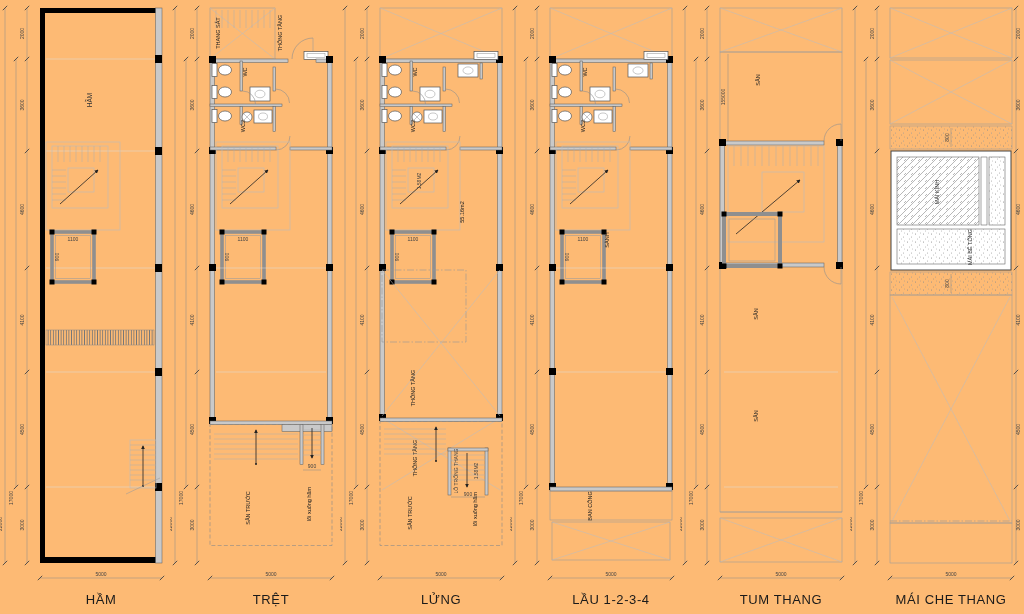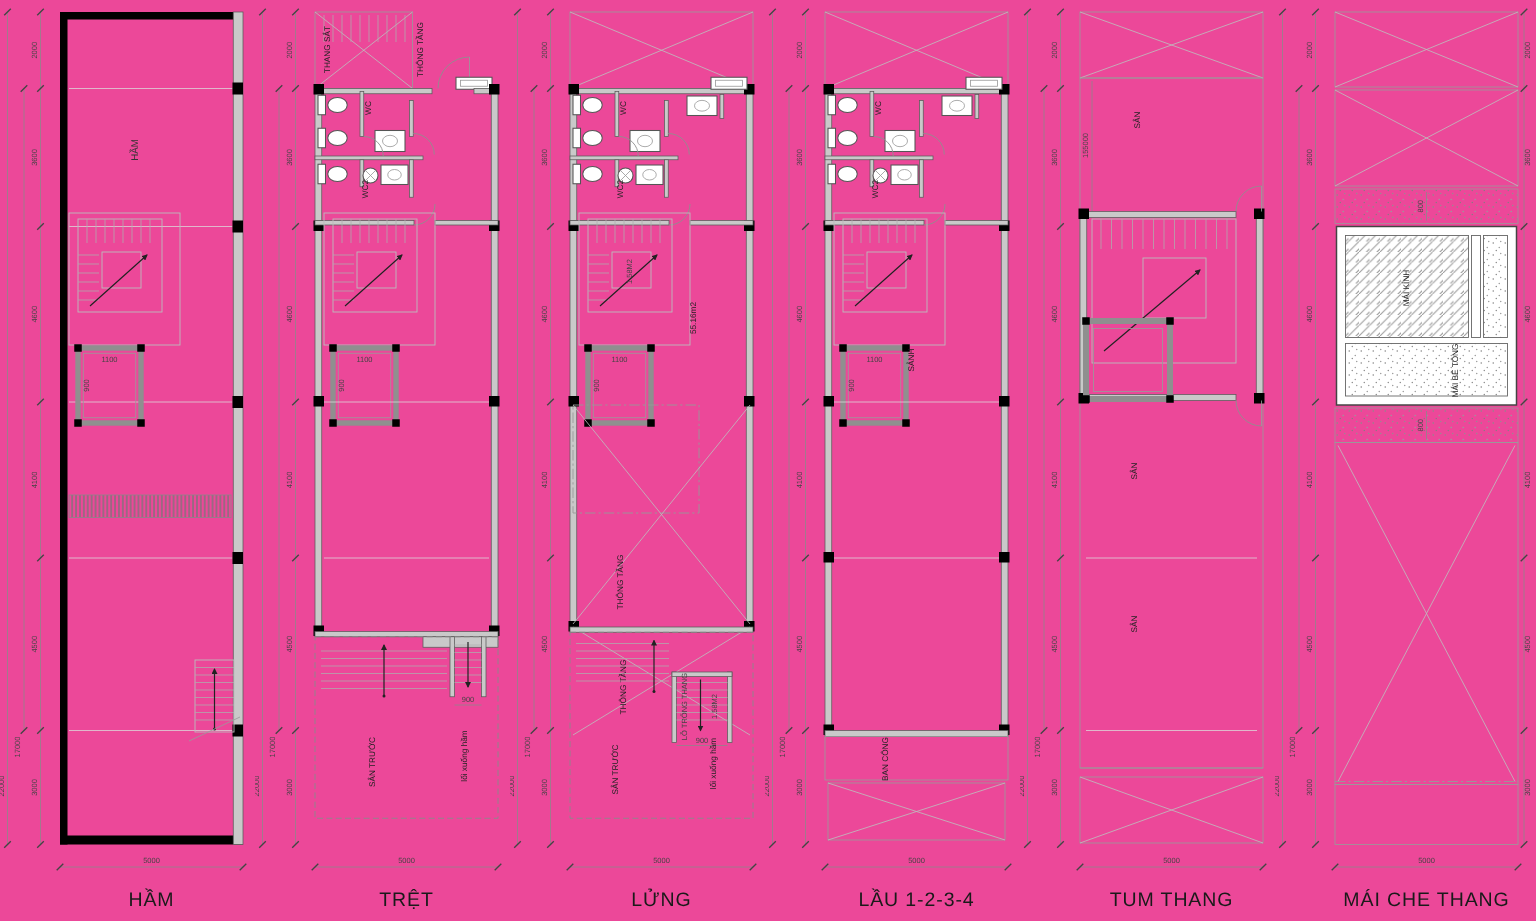--- a/index.html
+++ b/index.html
@@ -1,16 +1,16 @@
 <!DOCTYPE html>
 <html><head>
 <meta charset="utf-8">
 <style>
   html,body{margin:0;padding:0;background:#fff;}
-  #sheet{position:relative;width:1024px;height:614px;background:#ec4899;display:flex;overflow:hidden;}
+  #sheet{position:relative;width:1024px;height:614px;background:#fdba74;display:flex;overflow:hidden;}
   svg{display:block;}
   text{font-family:"Liberation Sans", sans-serif;fill:#333;}
   .dimline{stroke:#8a8a8a;stroke-width:.5;}
   .dimtick{stroke:#444;stroke-width:.9;}
   .dimtext{font-size:5px;fill:#444;}
   .lbl{font-size:5.5px;fill:#222;}
   .big{font-size:6.5px;}
   .ptitle{font-size:13px;fill:#1a1a1a;letter-spacing:.6px;}
   .thin{stroke:#9a9a9a;stroke-width:.55;fill:none;}
   .lt{stroke:#dcdcdc;stroke-width:.5;}

